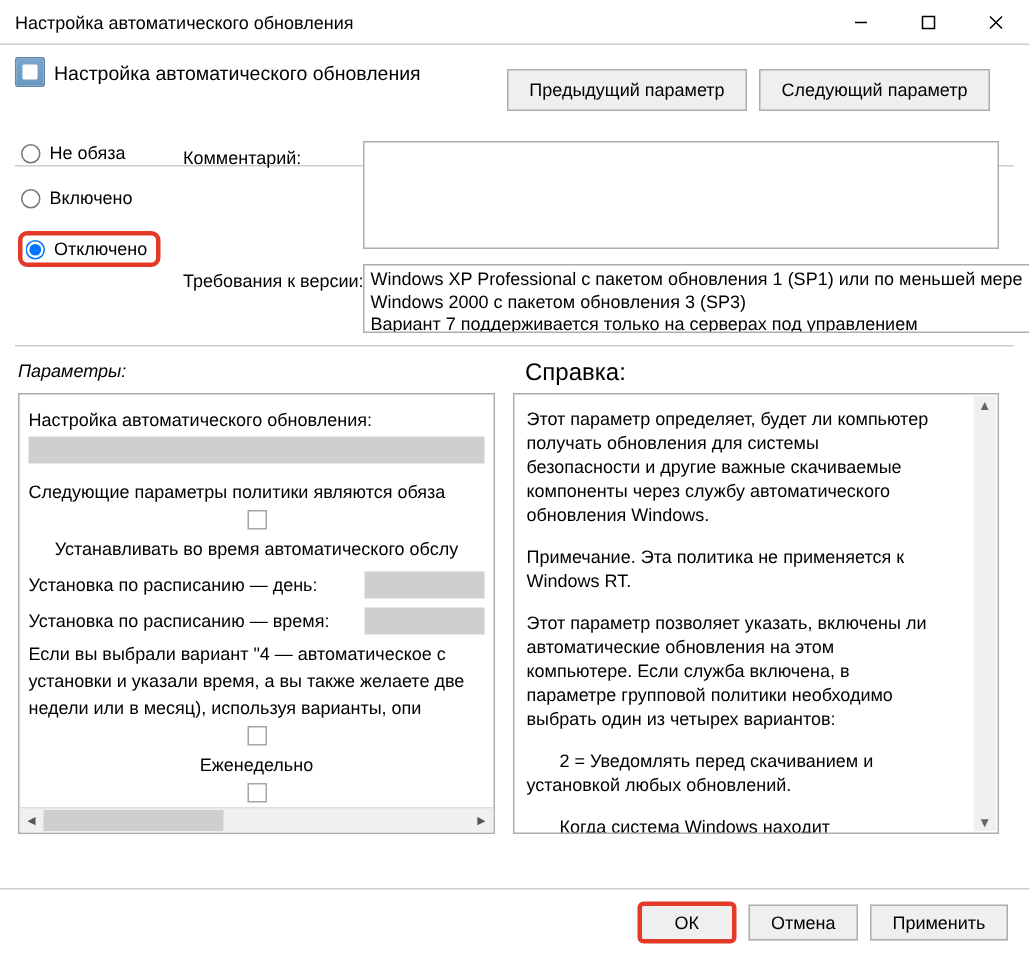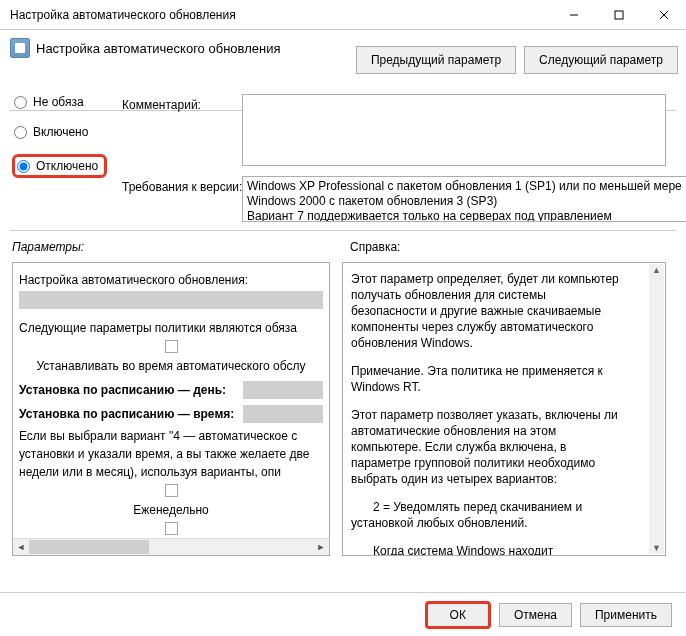--- a/index.html
+++ b/index.html
@@ -31,21 +31,21 @@
     padding:8px 10px 2px 10px;
   }
   .policy-icon{
     width:20px;height:20px;background:linear-gradient(#7aa6cc,#6a97c0);
     border:1px solid #5a87b0;border-radius:2px;
     position:relative;
   }
   .policy-icon::after{content:"";position:absolute;inset:4px;background:#fff;border-radius:1px;}
   .subtitle{font-size:13px;}
   .nav-buttons{
-    position:absolute;right:8px;top:46px;
+    position:absolute;right:26px;top:46px;
     display:flex;gap:8px;
   }
   .nav-btn{
     height:28px;padding:0 14px;border:1px solid #adadad;background:#efefef;
     font-size:12px;cursor:default;
   }
   .divider{border-top:1px solid #ccc;margin:50px 10px 0 10px;}
   .radios{
     position:absolute;left:12px;top:94px;
     display:flex;flex-direction:column;gap:14px;
@@ -81,36 +81,36 @@
     align-items:center;background:#f0f0f0;
   }
   .scroll-stub .arr{font-size:9px;color:#666;line-height:12px;}
   .mid-divider{
     position:absolute;left:10px;top:230px;right:10px;border-top:1px solid #ccc;
   }
   .params-label{
     position:absolute;left:12px;top:240px;font-size:12px;font-style:italic;
   }
   .help-label{
-    position:absolute;left:350px;top:240px;font-size:12px;
+    position:absolute;left:350px;top:240px;font-size:16px;
   }
   .params-pane{
     position:absolute;left:12px;top:262px;width:318px;height:294px;
     border:1px solid #abadb3;background:#fff;
     overflow:hidden;font-size:12px;
   }
   .params-inner{padding:8px 6px;line-height:18px;}
   .params-inner .hdr{font-size:12px;margin-bottom:2px;}
   .gray-field{
     height:18px;background:#cfcfcf;margin-bottom:10px;
   }
   .chk-row{display:flex;align-items:center;gap:4px;margin:3px 0;flex-direction:column;}
   .chk{width:13px;height:13px;border:1px solid #a6a6a6;background:#fff;}
   .chk-row span{white-space:nowrap;}
-  .sched-row{display:flex;align-items:center;justify-content:space-between;margin:6px 0 2px 0;font-weight:bold;}
+  .sched-row{display:flex;align-items:center;justify-content:space-between;margin:6px 0 2px 0;}
   .sched-row .gf{width:80px;height:18px;background:#cfcfcf;}
   .hscroll{
     position:absolute;left:0;right:0;bottom:0;height:17px;background:#f0f0f0;
     display:flex;align-items:center;border-top:1px solid #ddd;
   }
   .hscroll .arrow{
     width:16px;display:flex;justify-content:center;align-items:center;font-size:9px;color:#555;
   }
   .hscroll .track{flex:1;position:relative;height:100%;}
   .hscroll .thumb{position:absolute;left:0;top:1px;bottom:1px;width:120px;background:#cfcfcf;}

